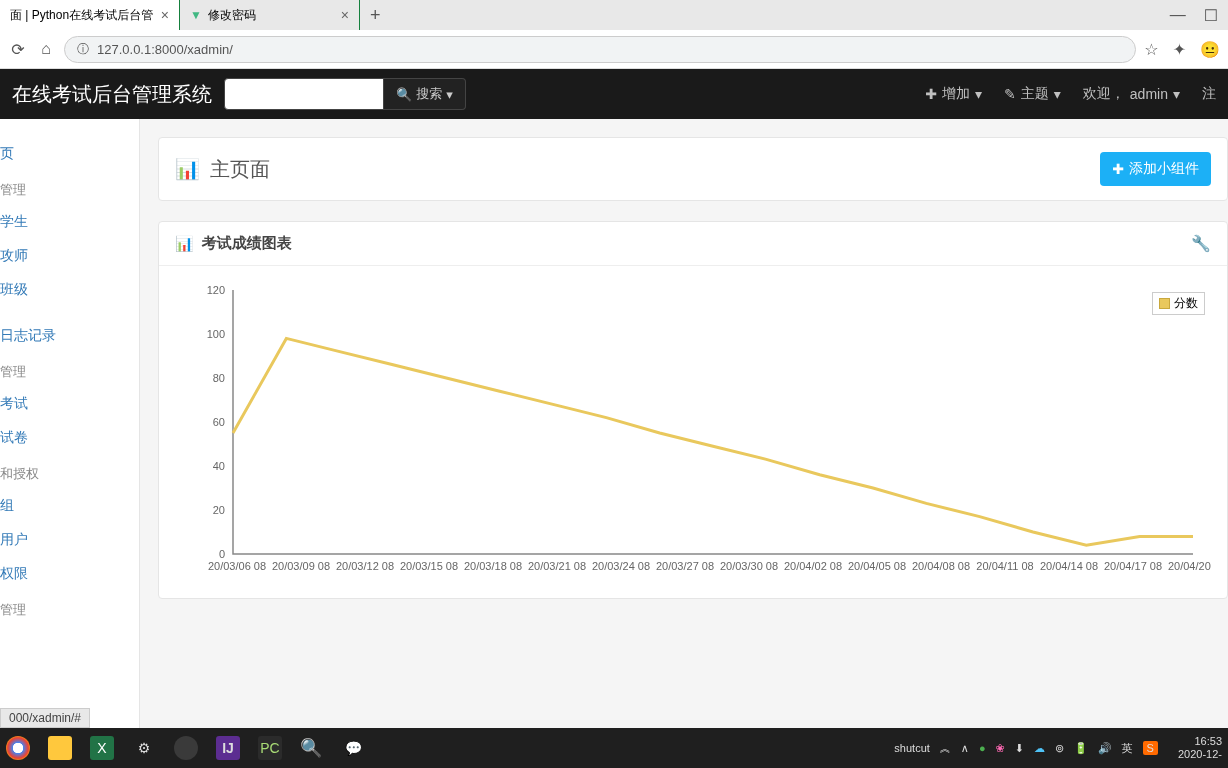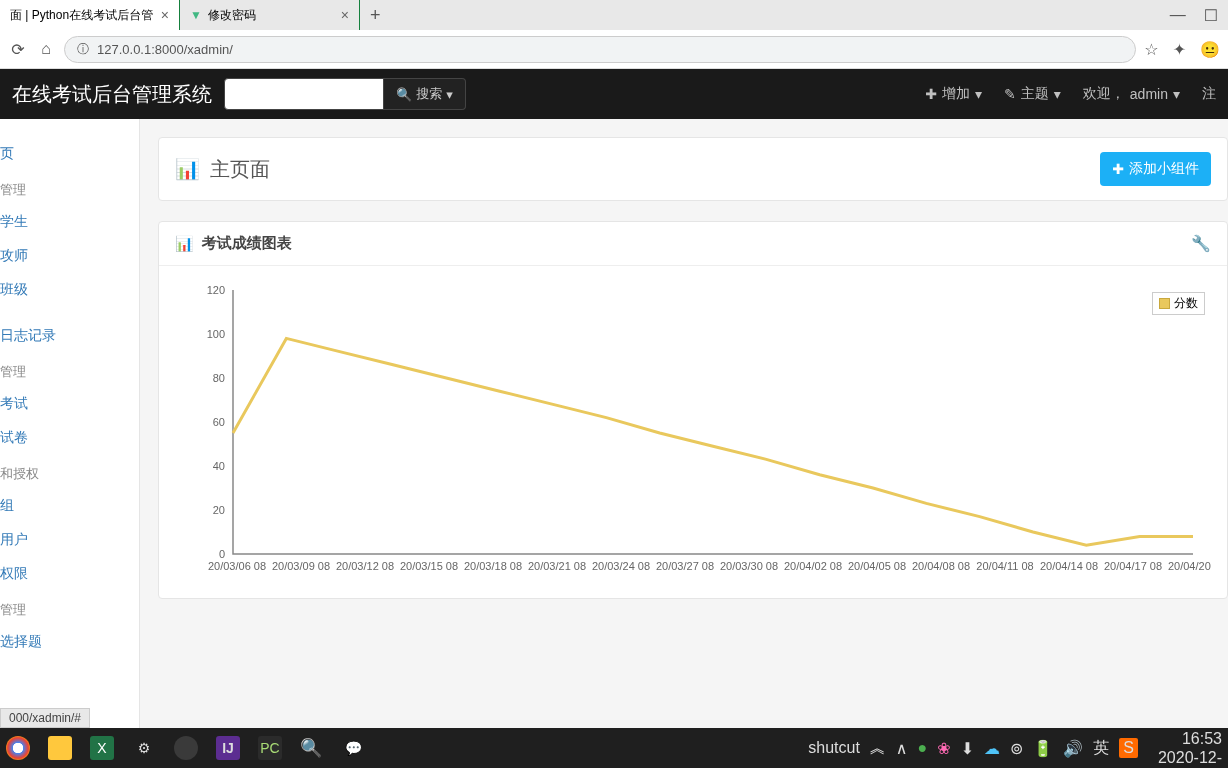--- a/index.html
+++ b/index.html
@@ -53,21 +53,21 @@
 svg.chart { width: 100%; height: 100%; }
 .legend-box { position: absolute; top: 10px; right: 6px; border: 1px solid #ccc; background: #fff; padding: 2px 6px; font-size: 12px; display: flex; align-items: center; gap: 4px; }
 .legend-swatch { width: 11px; height: 11px; background: #e9c85d; border: 1px solid #c9a83d; }
 
 .status-hover { position: absolute; left: 0; bottom: 40px; background: #e8e8e8; border: 1px solid #ccc; padding: 2px 8px; font-size: 12px; color: #444; }
 
 
 .taskbar { position: absolute; bottom: 0; left: 0; right: 0; height: 40px; background: #1f1f1f; display: flex; align-items: center; padding: 0 6px; color: #ddd; }
 .task-icons { display: flex; gap: 18px; align-items: center; }
 .task-icon { width: 24px; height: 24px; border-radius: 3px; display: flex; align-items: center; justify-content: center; font-size: 14px; }
-.tray { margin-left: auto; display: flex; gap: 10px; align-items: center; font-size: 16px; }
+.tray { margin-left: auto; display: flex; gap: 10px; align-items: center; font-size: 11px; }
 .clock { text-align: right; line-height: 1.2; margin-left: 10px; }
 
 .axis-label { font-size: 11px; fill: #666; }
 .chart-line { stroke: #e9c85d; stroke-width: 3; fill: none; }
 .chart-border { stroke: #888; stroke-width: 1.5; fill: none; }
 </style>
 </head>
 <body>
 
 <div class="browser-chrome">
@@ -143,21 +143,20 @@
     <div style="height:12px"></div>
     <a class="side-link">日志记录</a>
     <div class="side-head">管理</div>
     <a class="side-link">考试</a>
     <a class="side-link">试卷</a>
     <div class="side-head">和授权</div>
     <a class="side-link">组</a>
     <a class="side-link">用户</a>
     <a class="side-link">权限</a>
     <div class="side-head">管理</div>
-    <a class="side-link">选择题</a>
   </div>
 
   <div class="main">
     <div class="page-header">
       <h2 class="page-title">
         <span>📊</span>
         <span>主页面</span>
       </h2>
       <button class="add-widget-btn">
         <span>✚</span>

